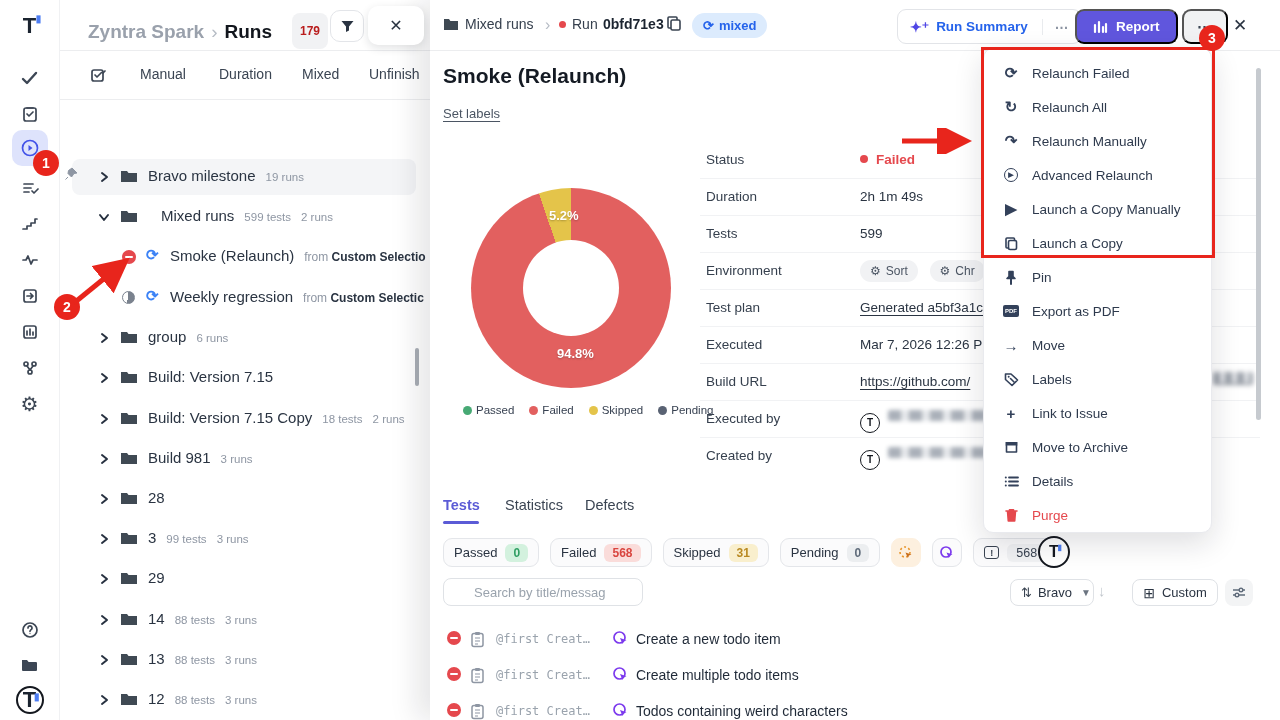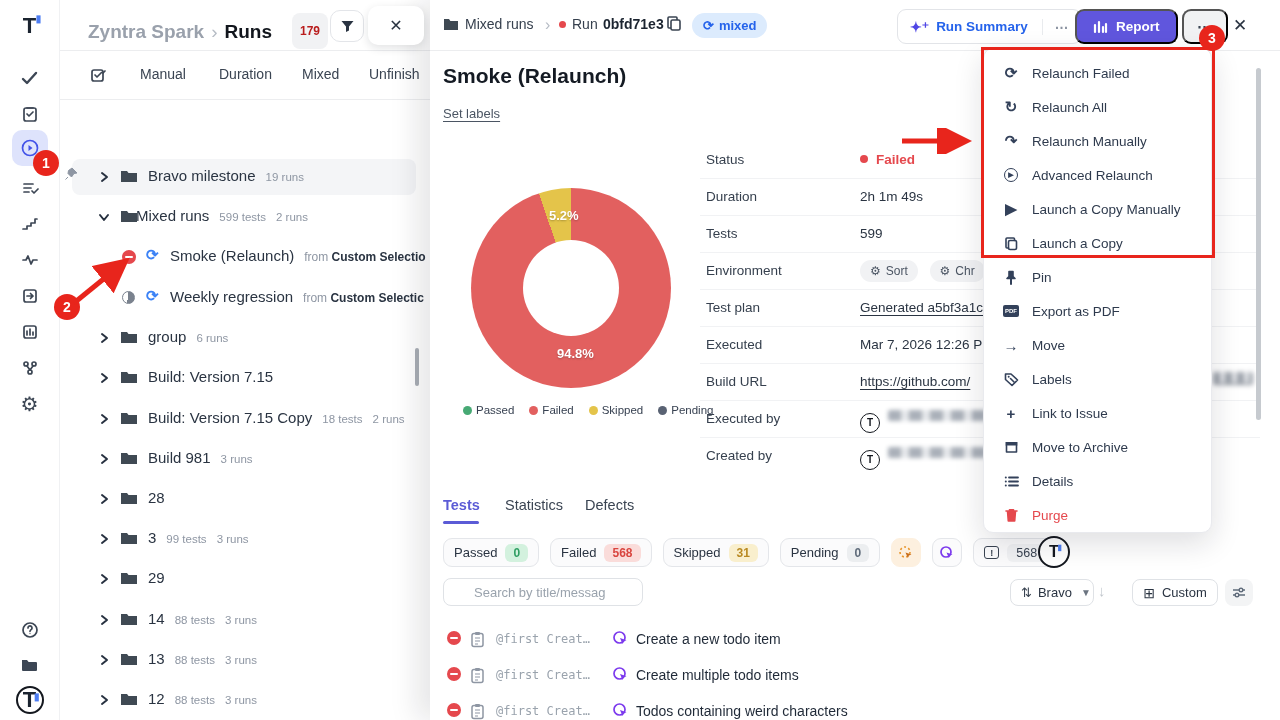--- a/index.html
+++ b/index.html
@@ -272,21 +272,21 @@
         </svg></span>
     <span class="tlabel" style="left:88px"><span>Bravo milestone</span><span class="tmeta">19 runs</span></span>
   </div>
   <div class="trow" style="top:197px">
     <span class="chev" style="left:37px;transform:rotate(90deg)"><svg width="14" height="14" viewBox="0 0 14 14">
           <path d="M5 3l5 4-5 4"></path>
         </svg></span>
     <span class="fold" style="left:60px"><svg width="18" height="16" viewBox="0 0 18 16">
           <path d="M1 3h6l1.5 2H17v9H1z" fill="#3f4953" stroke="none"></path>
         </svg></span>
-    <span class="tlabel" style="left:76px"><span>Mixed runs</span><span class="tmeta">599 tests</span><span class="tmeta">2 runs</span></span>
+    <span class="tlabel" style="left:101px"><span>Mixed runs</span><span class="tmeta">599 tests</span><span class="tmeta">2 runs</span></span>
   </div>
   <div class="trow" style="top:237px">
     <span class="minus-ic" style="left:62px"></span>
     <span class="sync" style="left:86px">⟳</span>
     <span class="tlabel" style="left:110px"><span>Smoke (Relaunch)</span><span class="tfrom"><span>from</span> <b>Custom Selectio</b></span></span>
   </div>
   <div class="trow" style="top:278px">
     <span class="prog-ic" style="left:62px"></span>
     <span class="sync" style="left:86px">⟳</span>
     <span class="tlabel" style="left:110px"><span>Weekly regression</span><span class="tfrom"><span>from</span> <b>Custom Selectic</b></span></span>

